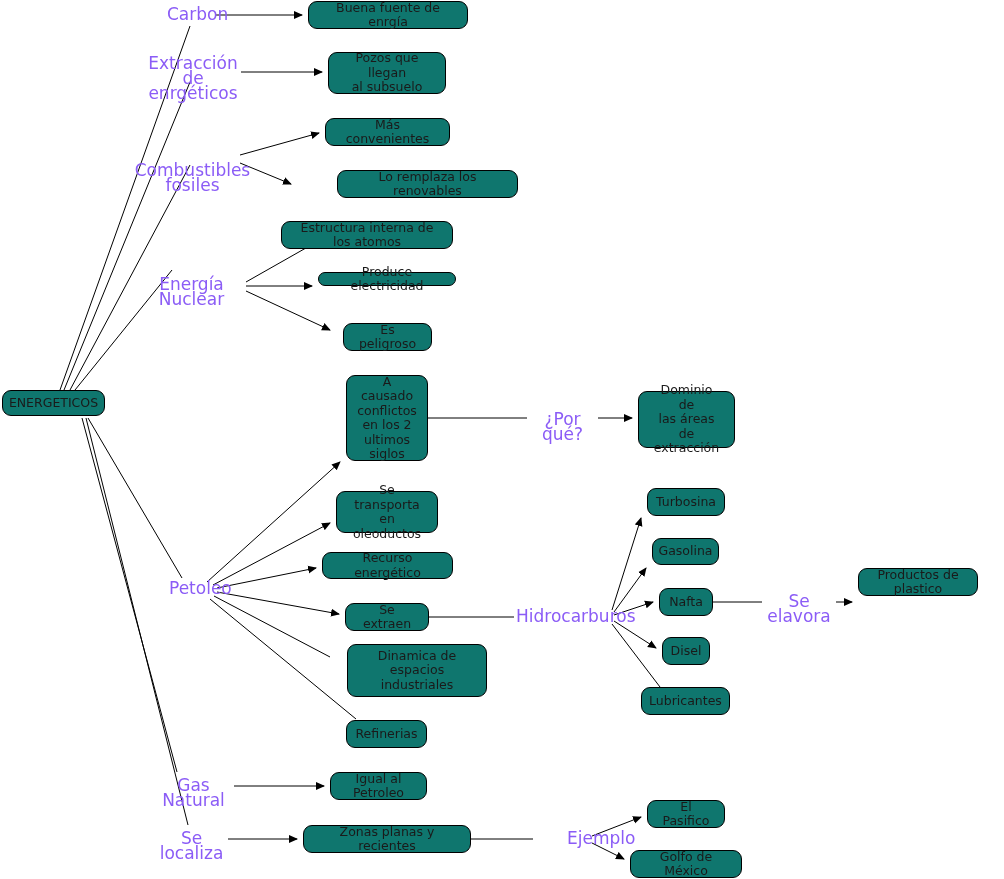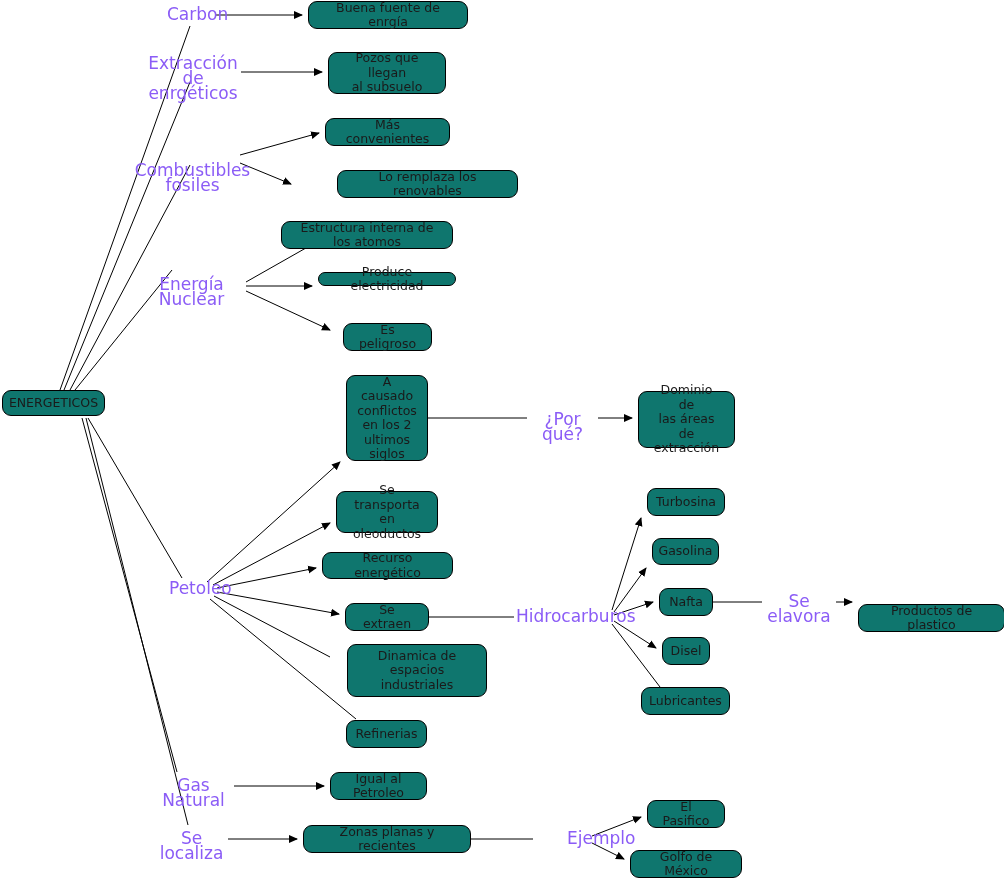--- a/index.html
+++ b/index.html
@@ -129,21 +129,21 @@
       <div class="node-box" style="left: 317px; top: 644px; width: 140px; height: 53px; margin-left: 30px;">Dinamica de
 espacios industriales</div>
       <div class="node-box" style="left: 346px; top: 720px; width: 81px; height: 28px;">Refinerias</div>
       <div class="node-box" style="left: 330px; top: 772px; width: 97px; height: 28px;">Igual al Petroleo</div>
       <div class="node-box" style="left: 303px; top: 825px; width: 168px; height: 28px;">Zonas planas y recientes</div>
       <div class="node-box" style="left: 647px; top: 488px; width: 78px; height: 28px;">Turbosina</div>
       <div class="node-box" style="left: 652px; top: 538px; width: 67px; height: 27px;">Gasolina</div>
       <div class="node-box" style="left: 659px; top: 588px; width: 54px; height: 28px;">Nafta</div>
       <div class="node-box" style="left: 662px; top: 637px; width: 48px; height: 28px;">Disel</div>
       <div class="node-box" style="left: 641px; top: 687px; width: 89px; height: 28px;">Lubricantes</div>
-      <div class="node-box" style="left: 858px; top: 604px; width: 147px; height: 28px;">Productos de plastico</div>
+      <div class="node-box" style="left: 858px; top: 568px; width: 120px; height: 28px;">Productos de plastico</div>
       <div class="node-box" style="left: 647px; top: 800px; width: 78px; height: 28px;">El Pasifico</div>
       <div class="node-box" style="left: 630px; top: 850px; width: 112px; height: 28px;">Golfo de México</div>
     </div>
   <div id="label-layer">
       <div class="link-label" style="left: 167px; top: 7px; width: 48px;">Carbon</div>
       <div class="link-label" style="left: 146px; top: 56px; width: 94px;">Extracción de
 enrgéticos</div>
       <div class="link-label" style="left: 126px; top: 163px; width: 133px;">Combustibles fosiles</div>
       <div class="link-label" style="left: 139px; top: 277px; width: 105px;">Energía Nuclear</div>
       <div class="link-label" style="left: 529px; top: 412px; width: 67px;">¿Por qué?</div>

